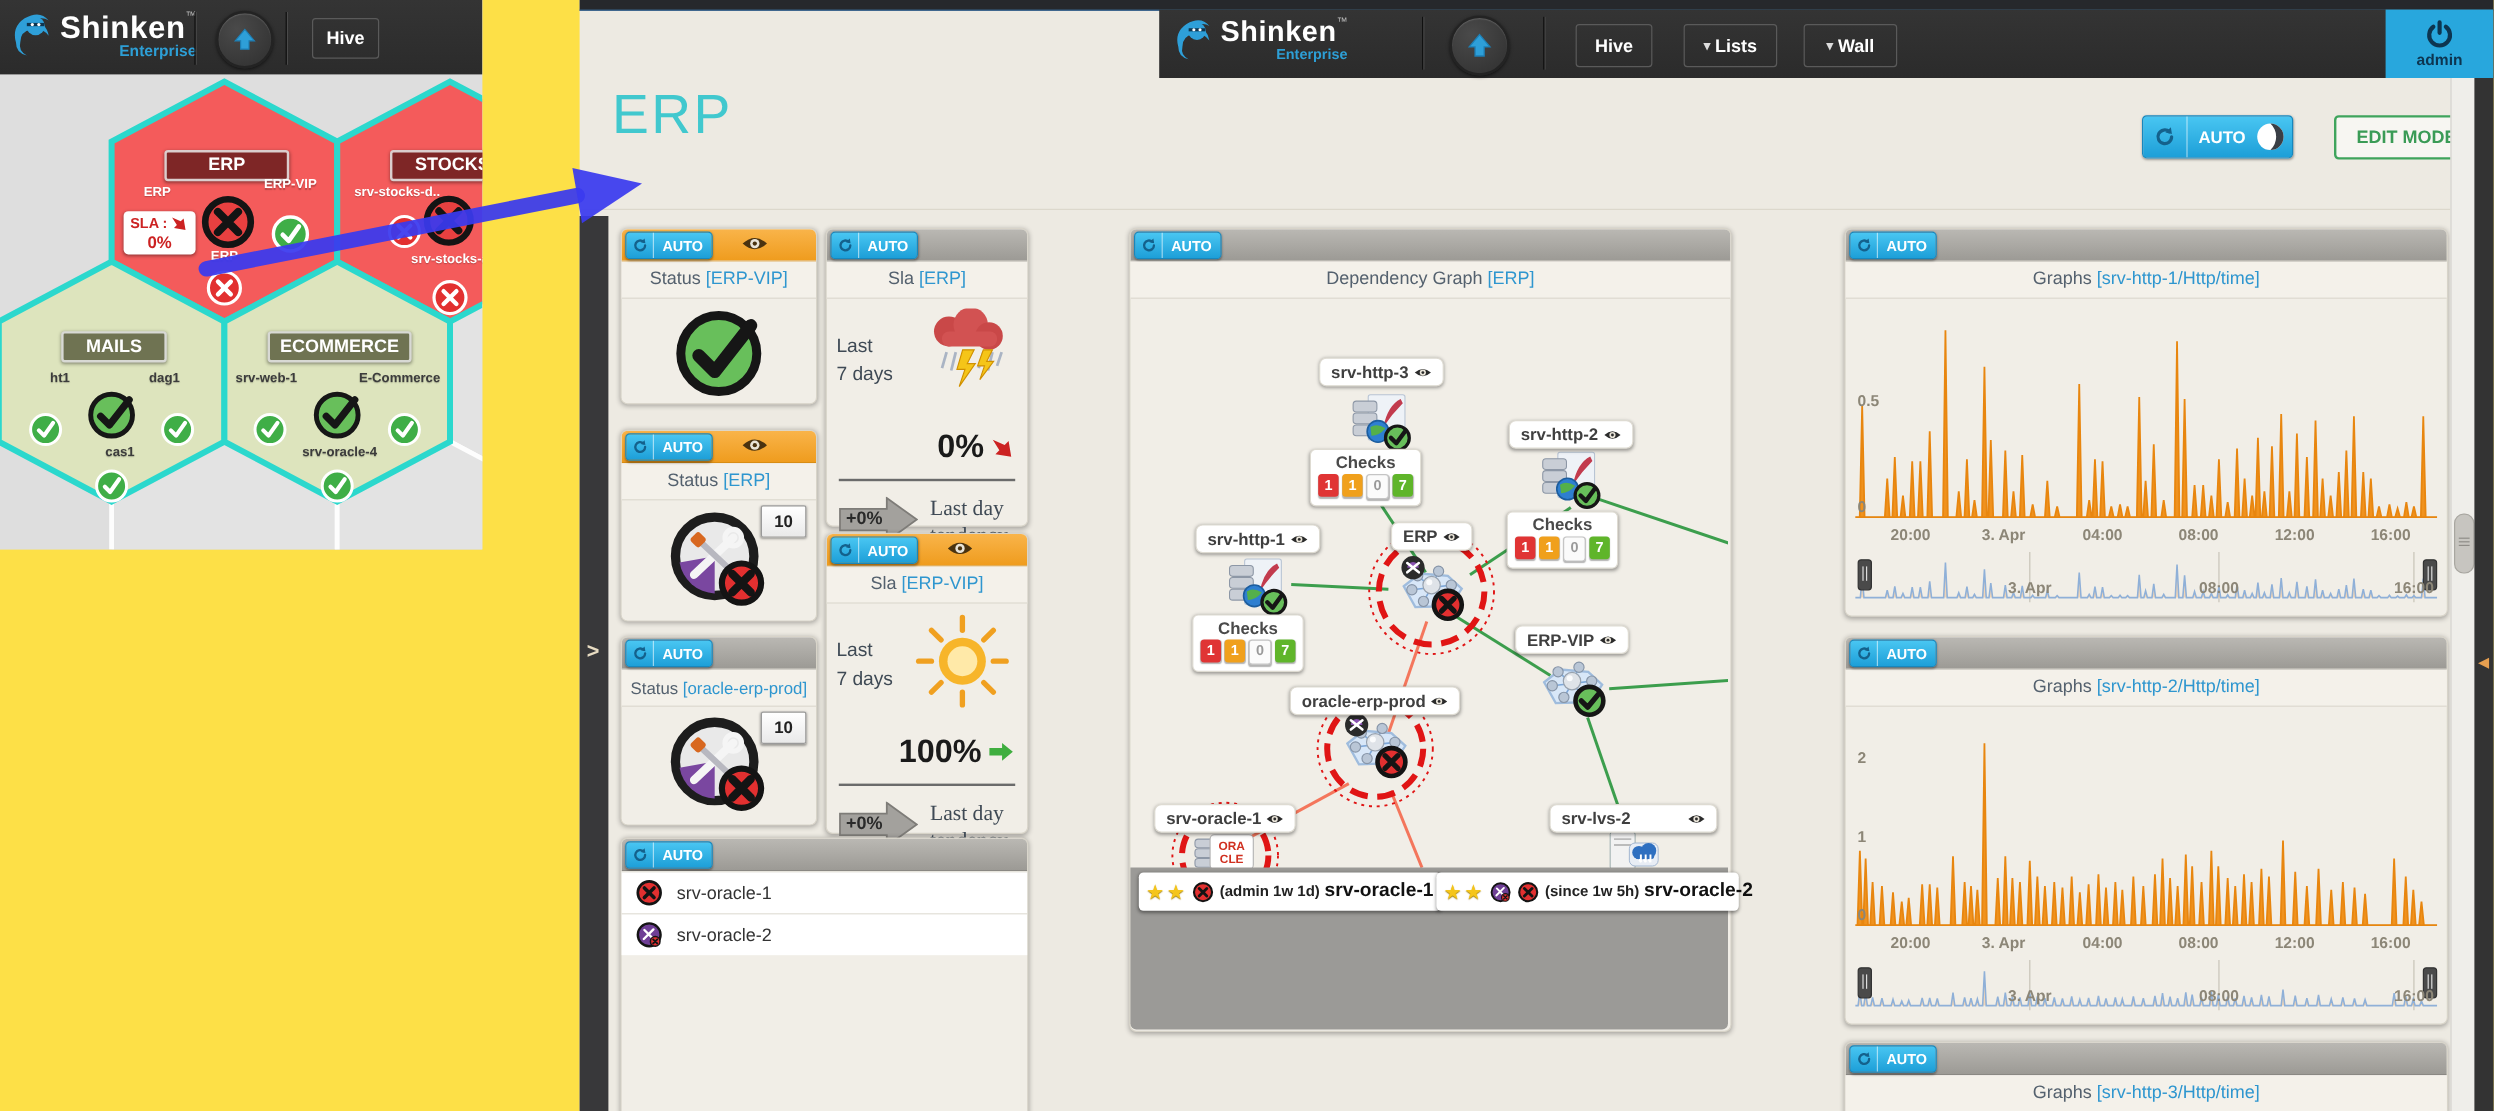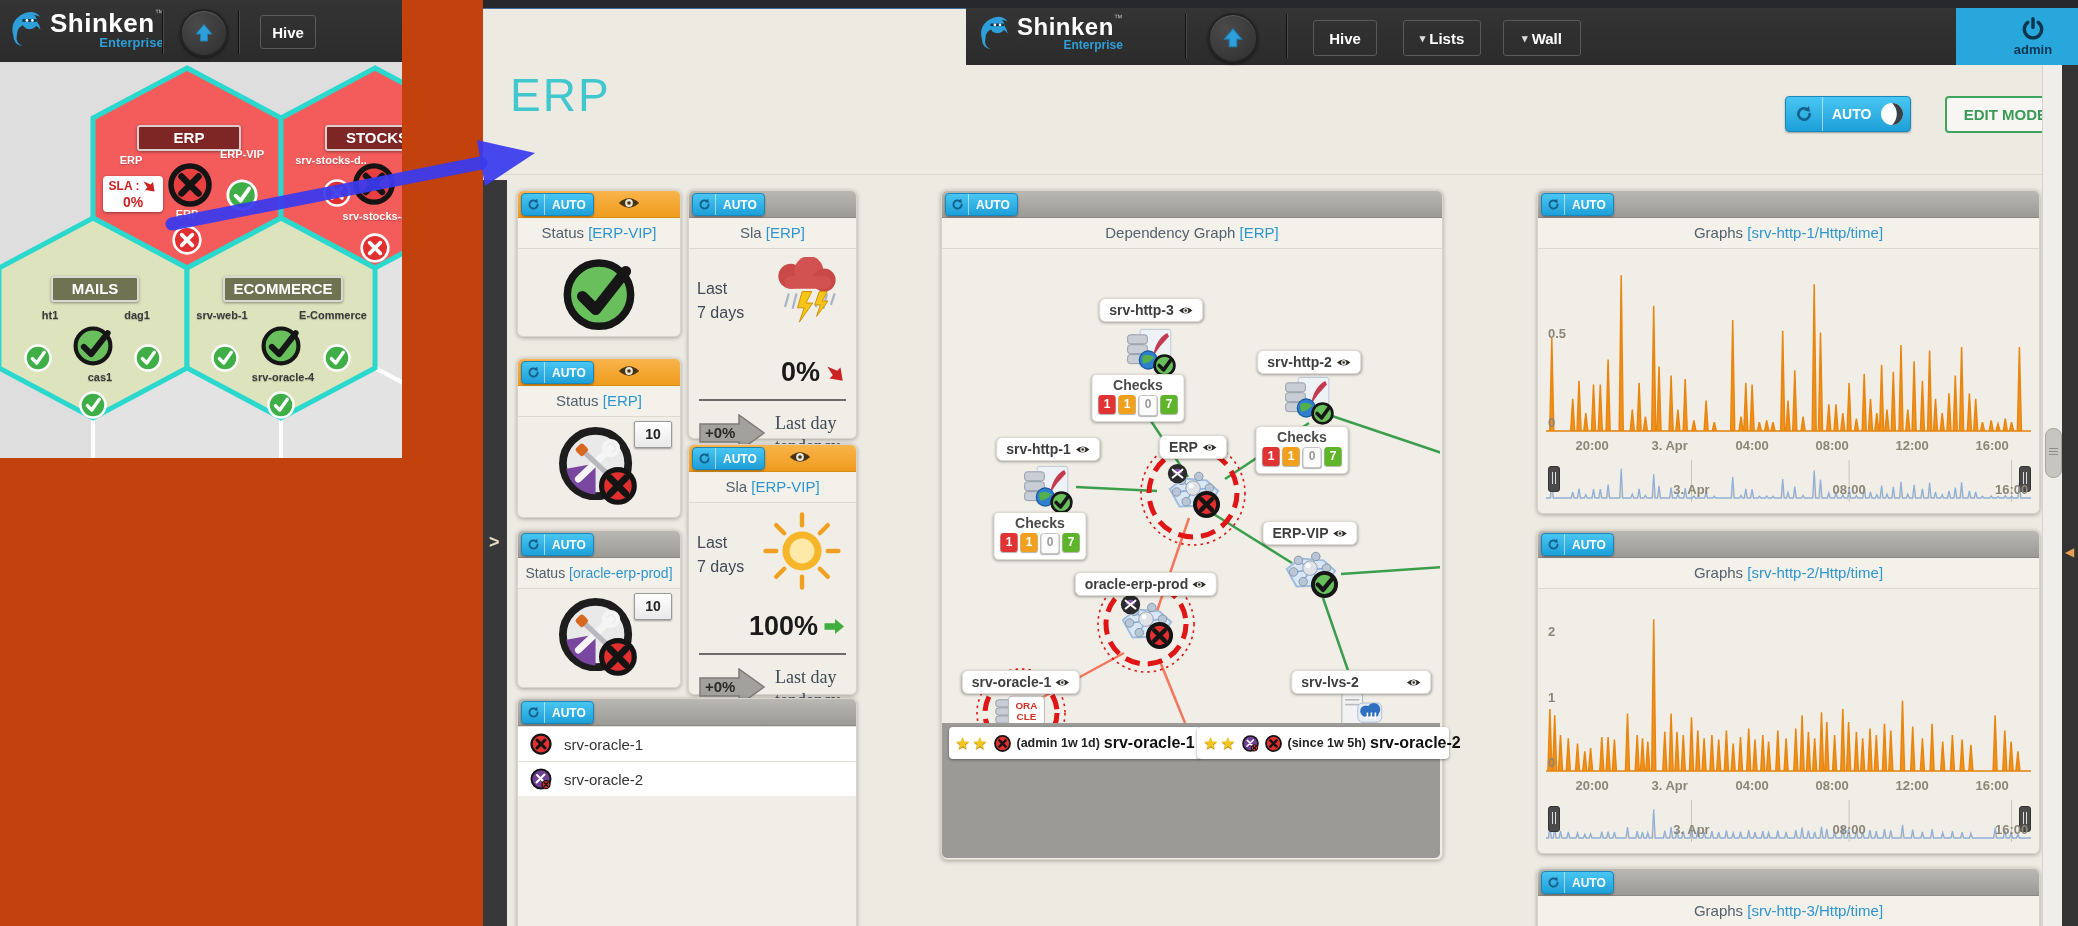--- a/index.html
+++ b/index.html
@@ -1,17 +1,17 @@
 <!DOCTYPE html>
 <html><head>
 <meta charset="utf-8">
 <style>
   html,body{margin:0;padding:0;background:#000;}
   body{font-family:"Liberation Sans",sans-serif;}
-  #stage{position:relative;width:2078px;height:926px;background:#c2410c;overflow:hidden;}
+  #stage{position:relative;width:2078px;height:926px;background:#fde047;overflow:hidden;}
   
   #bg-window{position:absolute;left:0;top:0;width:402px;height:458px;overflow:hidden;background:#dedede;}
   .hdr{position:absolute;left:0;top:0;right:0;background:linear-gradient(#343434,#2b2b2b);}
   #bg-header{height:62px;width:402px;}
   #main-header{left:483px;top:8px;width:1595px;height:57px;}
   .brand-wrap{position:absolute;display:flex;align-items:flex-start;}
   .brand-name{color:#fff;font-weight:bold;letter-spacing:.5px;}
   .brand-tm{color:#bbb;font-size:9px;vertical-align:top;}
   .brand-sub{color:#2d9fd6;font-weight:bold;}
   .vdiv{position:absolute;width:1px;background:#101010;box-shadow:1px 0 0 #4a4a4a;}
@@ -22,21 +22,21 @@
   #hive-area{position:absolute;left:0;top:62px;width:402px;height:396px;}
   .hex-label-pill{position:absolute;color:#fff;font-weight:bold;font-size:15px;text-align:center;line-height:22px;height:22px;border:2px solid rgba(235,235,235,.85);border-radius:3px;box-shadow:0 1px 3px rgba(0,0,0,.4);}
   .hex-small-label{position:absolute;color:#fff;font-size:11px;font-weight:bold;text-align:center;text-shadow:0 1px 1px rgba(0,0,0,.25);}
   .sla-badge{position:absolute;background:#fff;border-radius:4px;box-shadow:0 1px 3px rgba(0,0,0,.4);padding:2px 4px;display:flex;flex-direction:column;align-items:center;text-align:center;}
   .sla-row{display:flex;align-items:center;gap:2px;}
   .sla-txt{color:#cc2222;font-weight:bold;font-size:12px;}
   .icon-wrap{position:absolute;}
   
   #main-window{position:absolute;left:483px;top:0;width:1595px;height:926px;background:#edeae2;}
   #top-strip{position:absolute;left:0;top:0;width:1595px;height:8px;background:#26282c;border-bottom:1px solid #3d6e9e;}
-  #admin-box{position:absolute;right:0;top:8px;width:90px;height:57px;background:#28a7dd;display:flex;flex-direction:column;align-items:center;justify-content:center;cursor:pointer;padding-left:32px;}
+  #admin-box{position:absolute;right:0;top:8px;width:90px;height:57px;background:#28a7dd;display:flex;flex-direction:column;align-items:center;justify-content:center;cursor:pointer;}
   #admin-box span{color:#0d3550;font-weight:bold;font-size:13px;}
   #page-title{position:absolute;left:27px;top:68px;font-size:46px;color:#41c8ce;letter-spacing:2px;}
   #title-divider{position:absolute;left:0;top:174px;width:1559px;border-top:1px solid #dcd8cc;}
   
   .auto-btn{display:inline-flex;align-items:center;background:linear-gradient(#49c6f2,#1d9fd8);border:1px solid #1787bd;border-radius:4px;color:#fff;font-weight:bold;box-shadow:0 1px 2px rgba(0,0,0,.35);cursor:pointer;}
   .auto-seg{display:flex;align-items:center;justify-content:center;border-right:1px solid rgba(255,255,255,.55);}
   .auto-label{padding:0 9px;}
   #top-auto{position:absolute;left:1302px;top:96px;height:34px;font-size:14px;}
   #top-auto .auto-seg{width:36px;height:100%;}
   #edit-mode-btn{position:absolute;left:1462px;top:96px;width:100px;height:33px;border:2px solid #3fa45c;border-radius:4px;background:rgba(255,255,255,.55);color:#3a9b56;font-weight:bold;font-size:15px;display:flex;align-items:center;justify-content:flex-end;cursor:pointer;}

